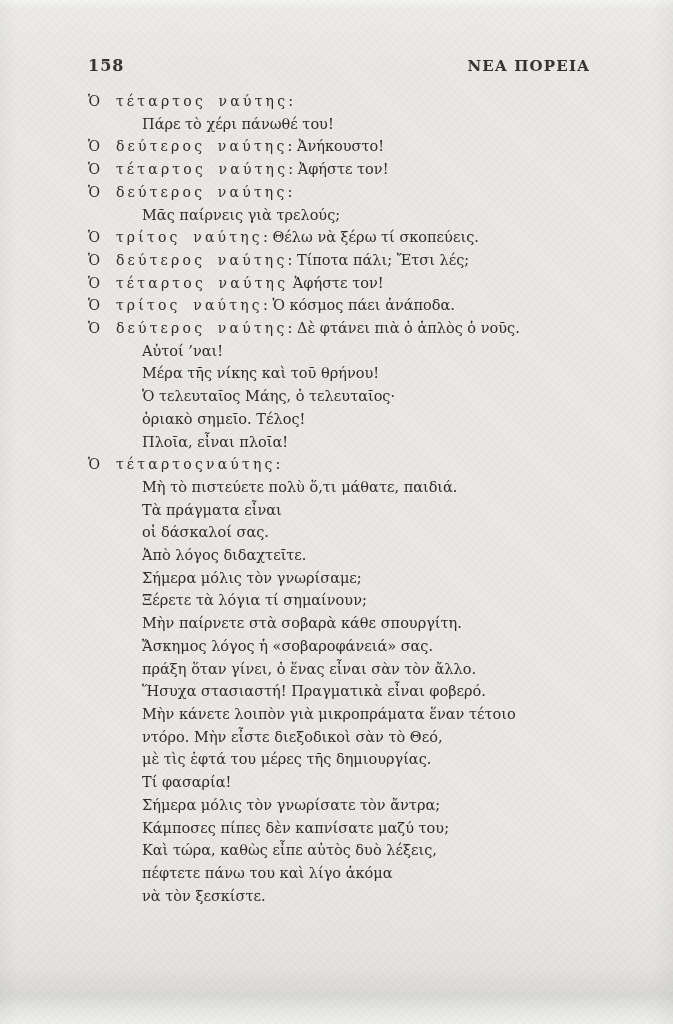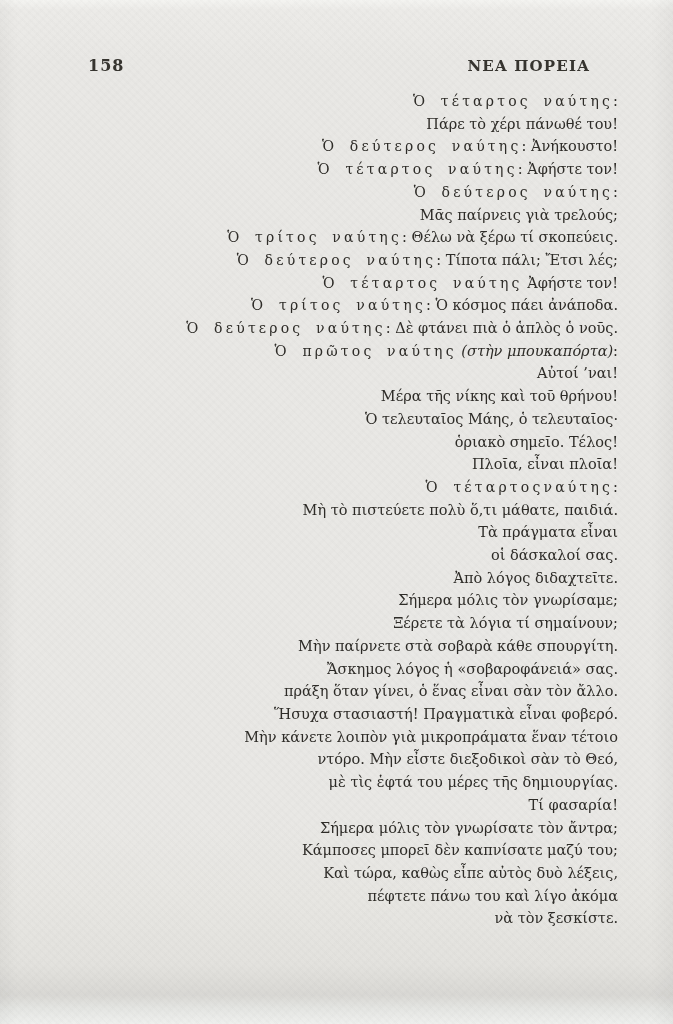--- a/index.html
+++ b/index.html
@@ -54,21 +54,20 @@
     font-size: 15px;
     font-weight: bold;
     letter-spacing: 1.2px;
     color: #36342f;
   }
   .poem {
     position: absolute;
     top: 90px;
     left: 88px;
     right: 55px;
-    text-align: right;
   }
   .line {
     line-height: 22.7px;
     font-size: 14.5px;
     white-space: nowrap;
   }
   .line.verse {
     padding-left: 54px;
   }
   .sp-name {
@@ -100,21 +99,20 @@
       <div class="line verse"><span class="sp-text">Πάρε τὸ χέρι πάνωθέ του!</span></div>
       <div class="line speaker"><span class="sp-name">Ὁ δεύτερος ναύτης</span><span class="sp-colon">:</span> <span class="sp-text">Ἀνήκουστο!</span></div>
       <div class="line speaker"><span class="sp-name">Ὁ τέταρτος ναύτης</span><span class="sp-colon">:</span> <span class="sp-text">Ἀφήστε τον!</span></div>
       <div class="line speaker"><span class="sp-name">Ὁ δεύτερος ναύτης</span><span class="sp-colon">:</span></div>
       <div class="line verse"><span class="sp-text">Μᾶς παίρνεις γιὰ τρελούς;</span></div>
       <div class="line speaker"><span class="sp-name">Ὁ τρίτος ναύτης</span><span class="sp-colon">:</span> <span class="sp-text">Θέλω νὰ ξέρω τί σκοπεύεις.</span></div>
       <div class="line speaker"><span class="sp-name">Ὁ δεύτερος ναύτης</span><span class="sp-colon">:</span> <span class="sp-text">Τίποτα πάλι; Ἔτσι λές;</span></div>
       <div class="line speaker"><span class="sp-name">Ὁ τέταρτος ναύτης</span> <span class="sp-text">Ἀφήστε τον!</span></div>
       <div class="line speaker"><span class="sp-name">Ὁ τρίτος ναύτης</span><span class="sp-colon">:</span> <span class="sp-text">Ὁ κόσμος πάει ἀνάποδα.</span></div>
       <div class="line speaker"><span class="sp-name">Ὁ δεύτερος ναύτης</span><span class="sp-colon">:</span> <span class="sp-text">Δὲ φτάνει πιὰ ὁ ἁπλὸς ὁ νοῦς.</span></div>
-      <div class="line speaker"><span class="sp-name">Ὁ πρῶτος ναύτης</span> <span class="sp-paren">(στὴν μπουκαπόρτα)</span><span class="sp-colon">:</span></div>
       <div class="line verse"><span class="sp-text">Αὐτοί ’ναι!</span></div>
       <div class="line verse"><span class="sp-text">Μέρα τῆς νίκης καὶ τοῦ θρήνου!</span></div>
       <div class="line verse"><span class="sp-text">Ὁ τελευταῖος Μάης, ὁ τελευταῖος·</span></div>
       <div class="line verse"><span class="sp-text">ὁριακὸ σημεῖο. Τέλος!</span></div>
       <div class="line verse"><span class="sp-text">Πλοῖα, εἶναι πλοῖα!</span></div>
       <div class="line speaker"><span class="sp-name">Ὁ τέταρτοςναύτης</span><span class="sp-colon">:</span></div>
       <div class="line verse"><span class="sp-text">Μὴ τὸ πιστεύετε πολὺ ὅ,τι μάθατε, παιδιά.</span></div>
       <div class="line verse"><span class="sp-text">Τὰ πράγματα εἶναι</span></div>
       <div class="line verse"><span class="sp-text">οἱ δάσκαλοί σας.</span></div>
       <div class="line verse"><span class="sp-text">Ἀπὸ λόγος διδαχτεῖτε.</span></div>
@@ -122,18 +120,18 @@
       <div class="line verse"><span class="sp-text">Ξέρετε τὰ λόγια τί σημαίνουν;</span></div>
       <div class="line verse"><span class="sp-text">Μὴν παίρνετε στὰ σοβαρὰ κάθε σπουργίτη.</span></div>
       <div class="line verse"><span class="sp-text">Ἄσκημος λόγος ἡ «σοβαροφάνειά» σας.</span></div>
       <div class="line verse"><span class="sp-text">πράξη ὅταν γίνει, ὁ ἕνας εἶναι σὰν τὸν ἄλλο.</span></div>
       <div class="line verse"><span class="sp-text">Ἥσυχα στασιαστή! Πραγματικὰ εἶναι φοβερό.</span></div>
       <div class="line verse"><span class="sp-text">Μὴν κάνετε λοιπὸν γιὰ μικροπράματα ἕναν τέτοιο</span></div>
       <div class="line verse"><span class="sp-text">ντόρο. Μὴν εἶστε διεξοδικοὶ σὰν τὸ Θεό,</span></div>
       <div class="line verse"><span class="sp-text">μὲ τὶς ἑφτά του μέρες τῆς δημιουργίας.</span></div>
       <div class="line verse"><span class="sp-text">Τί φασαρία!</span></div>
       <div class="line verse"><span class="sp-text">Σήμερα μόλις τὸν γνωρίσατε τὸν ἄντρα;</span></div>
-      <div class="line verse"><span class="sp-text">Κάμποσες μπορεῖ δὲν καπνίσατε μαζύ του;</span></div>
+      <div class="line verse"><span class="sp-text">Κάμποσες πίπες δὲν καπνίσατε μαζύ του;</span></div>
       <div class="line verse"><span class="sp-text">Καὶ τώρα, καθὼς εἶπε αὐτὸς δυὸ λέξεις,</span></div>
       <div class="line verse"><span class="sp-text">πέφτετε πάνω του καὶ λίγο ἀκόμα</span></div>
       <div class="line verse"><span class="sp-text">νὰ τὸν ξεσκίστε.</span></div>
     </div>
 </div>
 
 </body></html>

